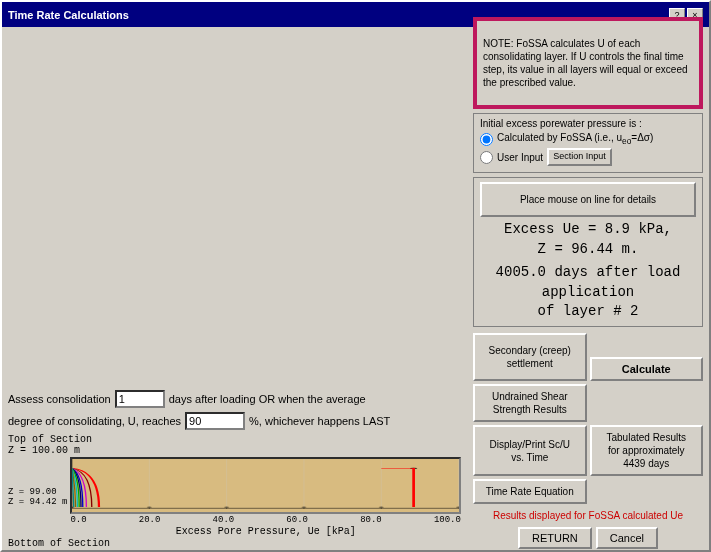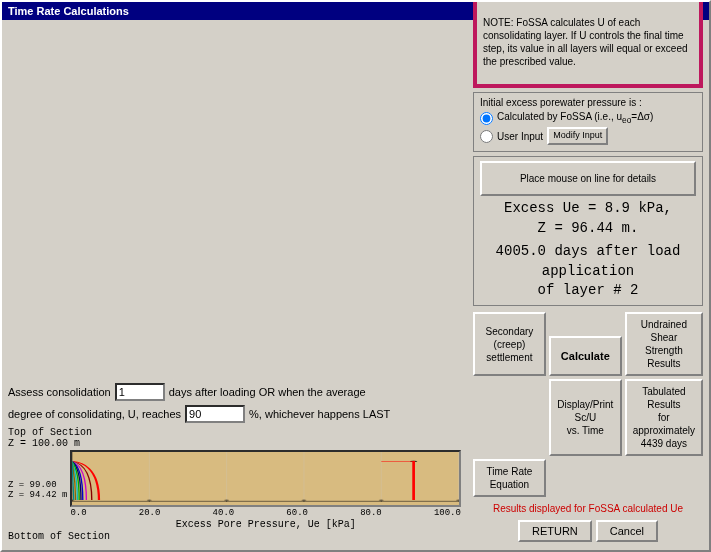--- a/index.html
+++ b/index.html
@@ -16,21 +16,21 @@
       overflow: hidden;
     }
     
     .title-bar {
       background: #000080;
       color: white;
       padding: 3px 6px;
       display: flex;
       align-items: center;
       justify-content: space-between;
-      height: 18px;
+      height: 25px;
       gap: 39px;
     }
     
     .title-bar-title { font-size: 11px; font-weight: bold; }
     
     .title-bar-buttons { display: flex; gap: 2px; }
     
     .title-btn {
       width: 16px; height: 14px;
       background: #d4d0c8;
@@ -156,21 +156,21 @@
     }
     
     .mouse-info-text {
       font-size: 14px;
       line-height: 1.4;
       font-family: Liberation Mono, monospace;
     }
     
     .buttons-grid {
       display: grid;
-      grid-template-columns: 1fr 1fr 1fr;
+      grid-template-columns: 1fr 1fr;
       gap: 3px;
       margin-top: 2px;
     }
     
     .win-btn {
       background: #d4d0c8;
       border: 2px solid #808080;
       border-top-color: #fff;
       border-left-color: #fff;
       padding: 4px 6px;
@@ -359,21 +359,21 @@
 
       <div class="radio-group">
         <div class="radio-group-title">Initial excess porewater pressure is :</div>
         <div class="radio-row">
           <input type="radio" name="pressure" checked="" style="">
           <label style="font-size:10px;">Calculated by FoSSA  (i.e., u<sub>eo</sub>=Δσ)</label>
         </div>
         <div class="radio-row">
           <input type="radio" name="pressure" style="">
           <label>User Input</label>
-          <button class="win-btn" style="font-size:9px; padding:1px 4px;">Modify Input</button>
+          <button class="win-btn" style="font-size:9px; padding:1px 4px;">Section Input</button>
         </div>
       </div>
 
       <div class="mouse-info">
         <button class="mouse-info-btn">Place mouse on line for details</button>
         <div class="mouse-info-text">
           <div>Excess Ue = 8.9 kPa,</div>
           <div>Z = 96.44 m.</div>
           <div style="margin-top:4px;">4005.0  days after load application</div>
           <div>of layer # 2</div>

